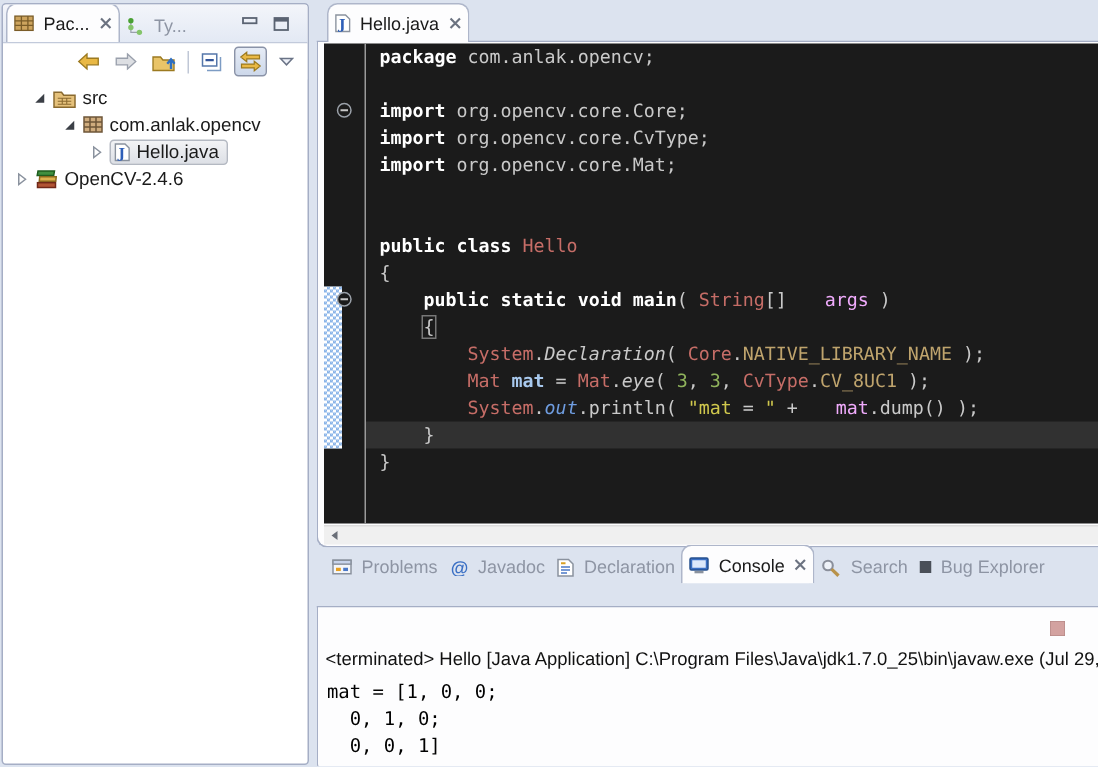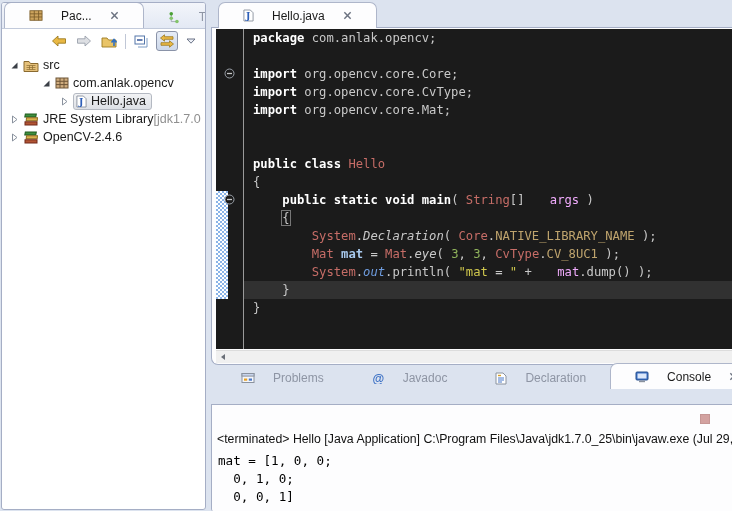--- a/index.html
+++ b/index.html
@@ -3,21 +3,21 @@
 <meta charset="utf-8">
 <style>
   * { margin:0; padding:0; box-sizing:border-box; }
   html,body { width:732px; height:511px; overflow:hidden; }
   body { position:relative; background:#dce3ef; font-family:"Liberation Sans",sans-serif; font-size:12px; color:#222; }
 
   .panel-abs { position:absolute; }
 
   
   .tabbar { display:flex; align-items:flex-end; height:26px; white-space:nowrap; overflow:hidden; }
-  .tab { display:flex; align-items:center; gap:18px; padding:0 24px; height:22px; color:#8e95a4; cursor:default; }
+  .tab { display:flex; align-items:center; gap:6px; padding:0 4px; height:22px; color:#8e95a4; cursor:default; }
   .tab .lbl { font-size:12px; }
   .tab.active { background:#fdfdfe; border:1px solid #aeb6ca; border-bottom:none;
                 border-radius:7px 7px 0 0; height:26px; color:#1a1a1a; position:relative; z-index:3; }
   .icn { display:inline-flex; align-items:center; }
 
   
   .left-panel { left:1px; top:2px; width:205px; height:508px; background:#fff;
                 border:1px solid #a5aec5; border-radius:3px; overflow:hidden; }
   .lp-tabbar { background:linear-gradient(#f3f5fa,#e3e9f4); border-bottom:1px solid #c2cadb; padding-left:2px; }
   .win-btns { margin-left:auto; display:flex; gap:10px; padding-right:12px; align-items:center; height:100%; }
@@ -166,21 +166,21 @@
         </span>
         <span class="toolbtn">
           <span class="icn">
             <svg width="10" height="6" viewBox="0 0 10 6">
               <path d="M1 1h8L5 5.2z" fill="#eef1f8" stroke="#6a7386"></path>
             </svg>
           </span>
         </span>
       </div>
     <div class="tree" id="lp-tree">
-        <div class="tree-row" style="padding-left: 8px;">
+        <div class="tree-row" style="padding-left: 8px; margin-left: 12px;">
           <span class="exp">
             <svg width="9" height="9" viewBox="0 0 9 9">
               <path d="M7.5 1.5v6h-6z" fill="#3b3f46"></path>
             </svg>
           </span>
           <span class="icn ticn">
             <svg width="16" height="13" viewBox="0 0 16 13">
               <path d="M1 2.5h5l1.5 2H15v8H1z" fill="#e5c17b" stroke="#8a6a2f"></path>
               <path d="M3.5 6.5h9M3.5 8.5h9M3.5 10.5h9M6.5 6.5v4M9.5 6.5v4" stroke="#8a6a2f" stroke-width="0.7" fill="none"></path>
             </svg>
@@ -209,36 +209,20 @@
           </span>
           <span class="sel-box">
             <span class="icn ticn">
               <svg width="11" height="13" viewBox="0 0 12 14">
                 <path d="M1 1h7l3 3v9H1z" fill="#fff" stroke="#8a929e"></path>
                 <text x="3.2" y="11.2" font-size="10" font-weight="bold" fill="#2e5fb8" font-family="DejaVu Serif,serif">J</text>
               </svg>
             </span>
             <span>Hello.java</span>
           </span>
-        </div>
-        <div class="tree-row" style="padding-left: 8px;">
-          <span class="exp">
-            <svg width="9" height="9" viewBox="0 0 9 9">
-              <path d="M2.5 1l4.5 3.5L2.5 8z" fill="#fff" stroke="#8a929e"></path>
-            </svg>
-          </span>
-          <span class="icn ticn">
-            <svg width="16" height="13" viewBox="0 0 16 13">
-              <rect x="2.5" y="1" width="11" height="3" fill="#3f8f3f" stroke="#1e5c1e" transform="skewX(-10)"></rect>
-              <rect x="4" y="4.8" width="11" height="3" fill="#dbb14e" stroke="#8a6a1e" transform="skewX(-6)"></rect>
-              <rect x="2" y="8.8" width="12" height="3.2" fill="#b25434" stroke="#702818"></rect>
-            </svg>
-          </span>
-          <span>JRE System Library</span>
-          <span class="deco"> [jdk1.7.0</span>
         </div>
         <div class="tree-row" style="padding-left: 8px;">
           <span class="exp">
             <svg width="9" height="9" viewBox="0 0 9 9">
               <path d="M2.5 1l4.5 3.5L2.5 8z" fill="#fff" stroke="#8a929e"></path>
             </svg>
           </span>
           <span class="icn ticn">
             <svg width="16" height="13" viewBox="0 0 16 13">
               <rect x="2.5" y="1" width="11" height="3" fill="#3f8f3f" stroke="#1e5c1e" transform="skewX(-10)"></rect>

